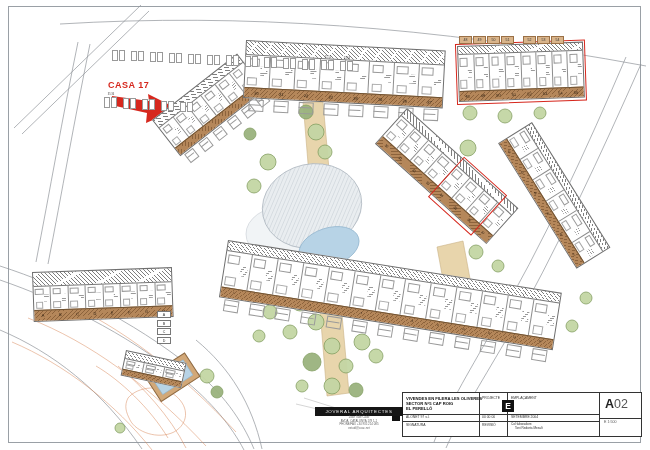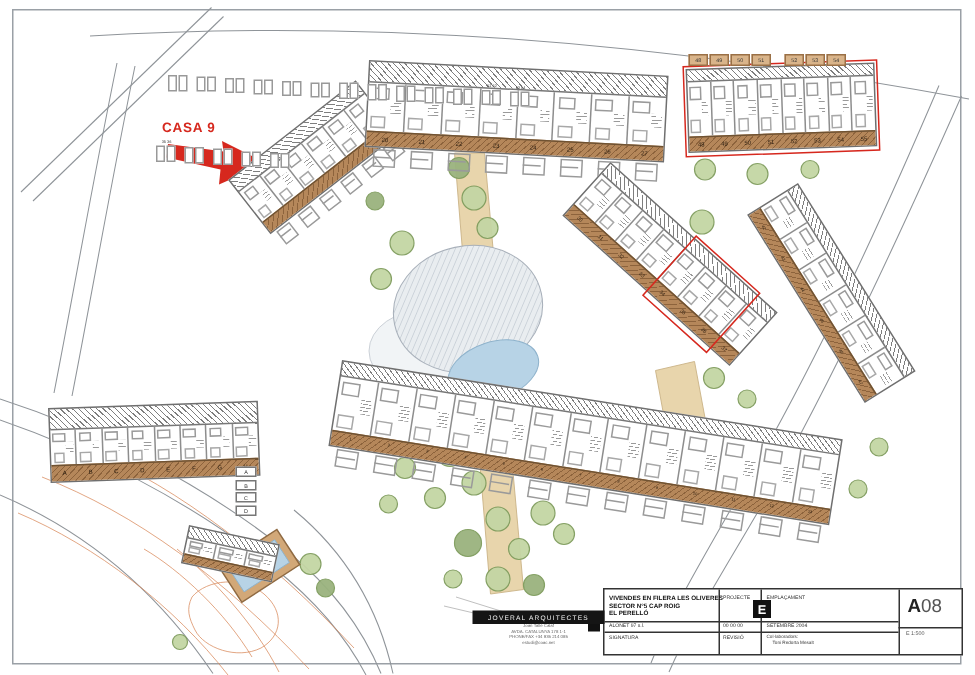--- a/index.html
+++ b/index.html
@@ -685,21 +685,21 @@
           </div>
           <div class="strip" style="height: 5px; font-size: 2.4px;">
             <span></span>
             <span></span>
             <span></span>
           </div>
         </div>
       </div>
     </div>
 
-  <div id="casa-label">CASA 9</div>
+  <div id="casa-label">CASA 17</div>
 
   <div id="tblock">
     <div class="tb-v" style="left:76px"></div>
     <div class="tb-v" style="left:104px"></div>
     <div class="tb-v" style="left:196px"></div>
     <div class="tb-h" style="left:0;width:196px;top:21px"></div>
     <div class="tb-h" style="left:0;width:196px;top:28px"></div>
     <div class="tb-h" style="left:196px;width:43px;top:25px"></div>
 
     <div class="tb-t" id="tb-title">
@@ -713,21 +713,21 @@
     <div class="tb-t tb-small" style="left:3px;top:22px">ALONET 97 s.l.</div>
     <div class="tb-t tb-small" style="left:79px;top:22px">00 00 00</div>
     <div class="tb-t tb-small" style="left:108px;top:22px">SETEMBRE 2004</div>
     <div class="tb-t tb-small" style="left:3px;top:30px">SIGNATURA</div>
     <div class="tb-t tb-small" style="left:79px;top:30px">REVISIÓ</div>
     <div class="tb-t tb-collab" style="left:108px;top:30px">
       <div>Col·laboradors:</div>
       <div style="padding-left:4px">Toni Redorta Mesalt</div>
     </div>
     <div class="tb-t" id="tb-a02">
-      <b>A</b><i>08</i>
+      <b>A</b><i>02</i>
     </div>
     <div class="tb-t" id="tb-scale">E 1:500</div>
   </div>
   <div id="black-tick"></div>
 
   <div id="logo">
     <div id="logo-bar">JOVERAL ARQUITECTES</div>
     <div class="logo-line">Joan Tallé Calaf</div>
     <div class="logo-line">AVDA. CATALUNYA 178 1-1</div>
     <div class="logo-line">PHONE/FAX +34 935 214 085</div>

